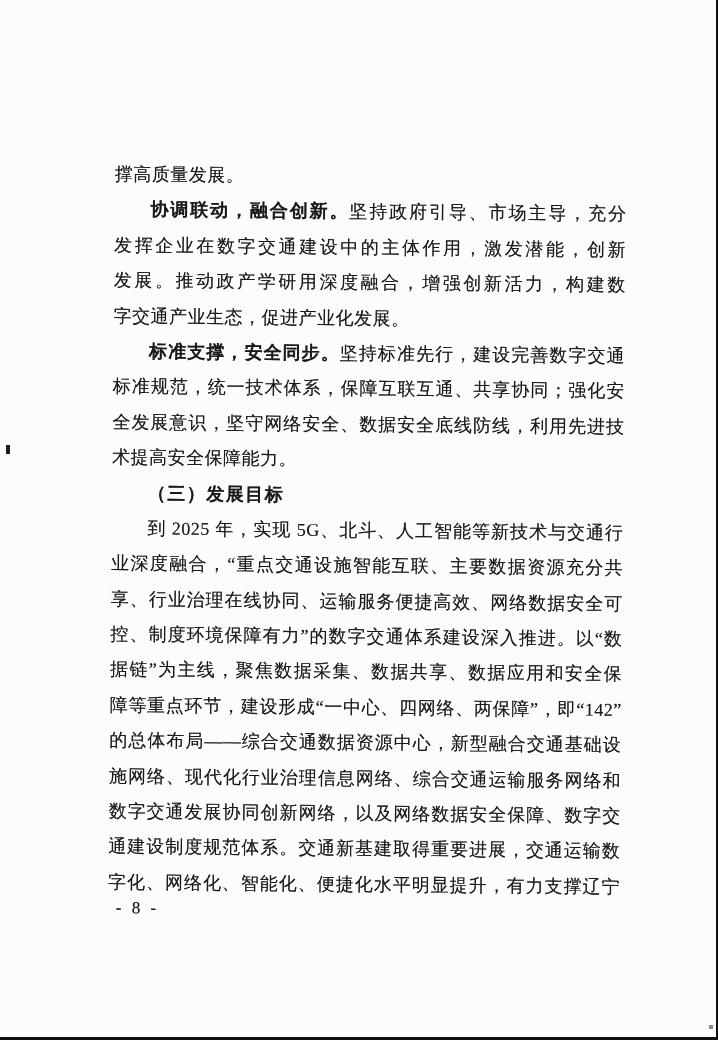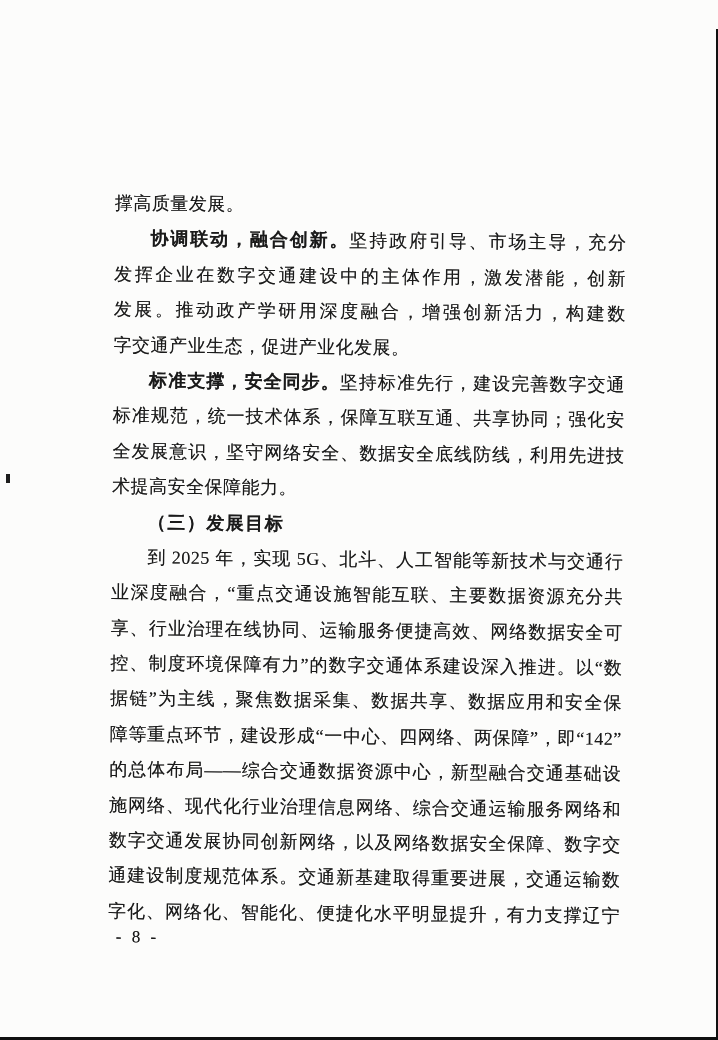--- a/index.html
+++ b/index.html
@@ -4,21 +4,21 @@
 <style>
   :root { --bg:#fcfcfb; --ink:#1a1a1a; }
   html,body { margin:0; padding:0; }
   body {
     width:718px; height:1040px;
     background:var(--bg);
     position:relative;
     overflow:hidden;
     font-family:"Liberation Serif","DejaVu Serif",serif;
   }
-  .scan-page { position:absolute; inset:0;margin-top:29px; }
+  .scan-page { position:absolute; inset:0; }
 
   .text-block {
     position:absolute;
     left:115px; top:157px; width:512px;
     transform:rotate(0.55deg);
     transform-origin:0 0;
     color:var(--ink);
     font-size:18px;
     text-shadow:0 0 0.5px rgba(20,20,20,0.55);
   }

